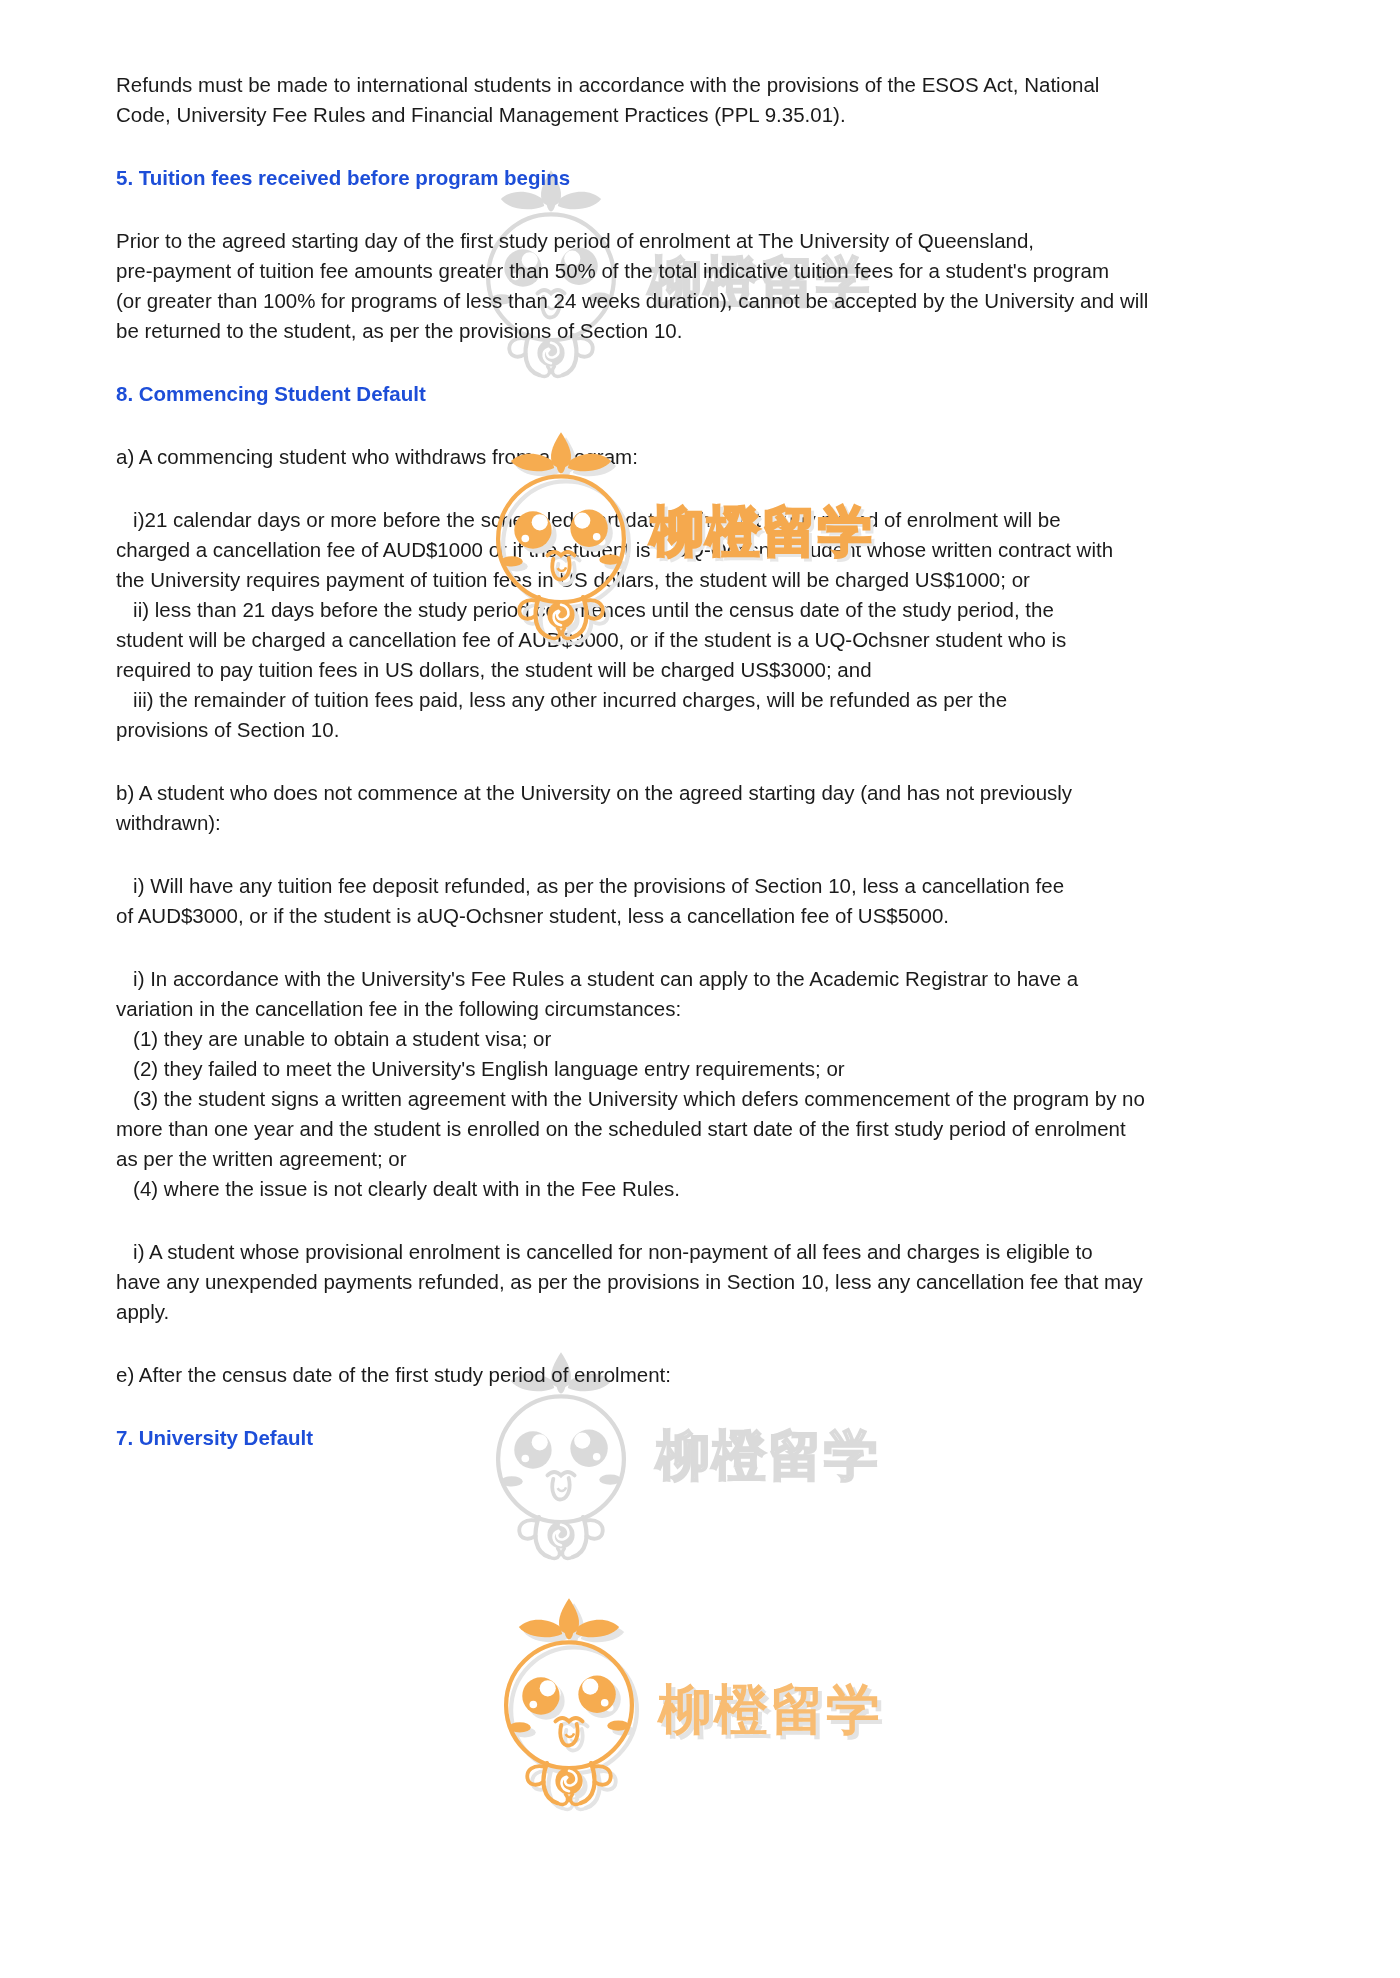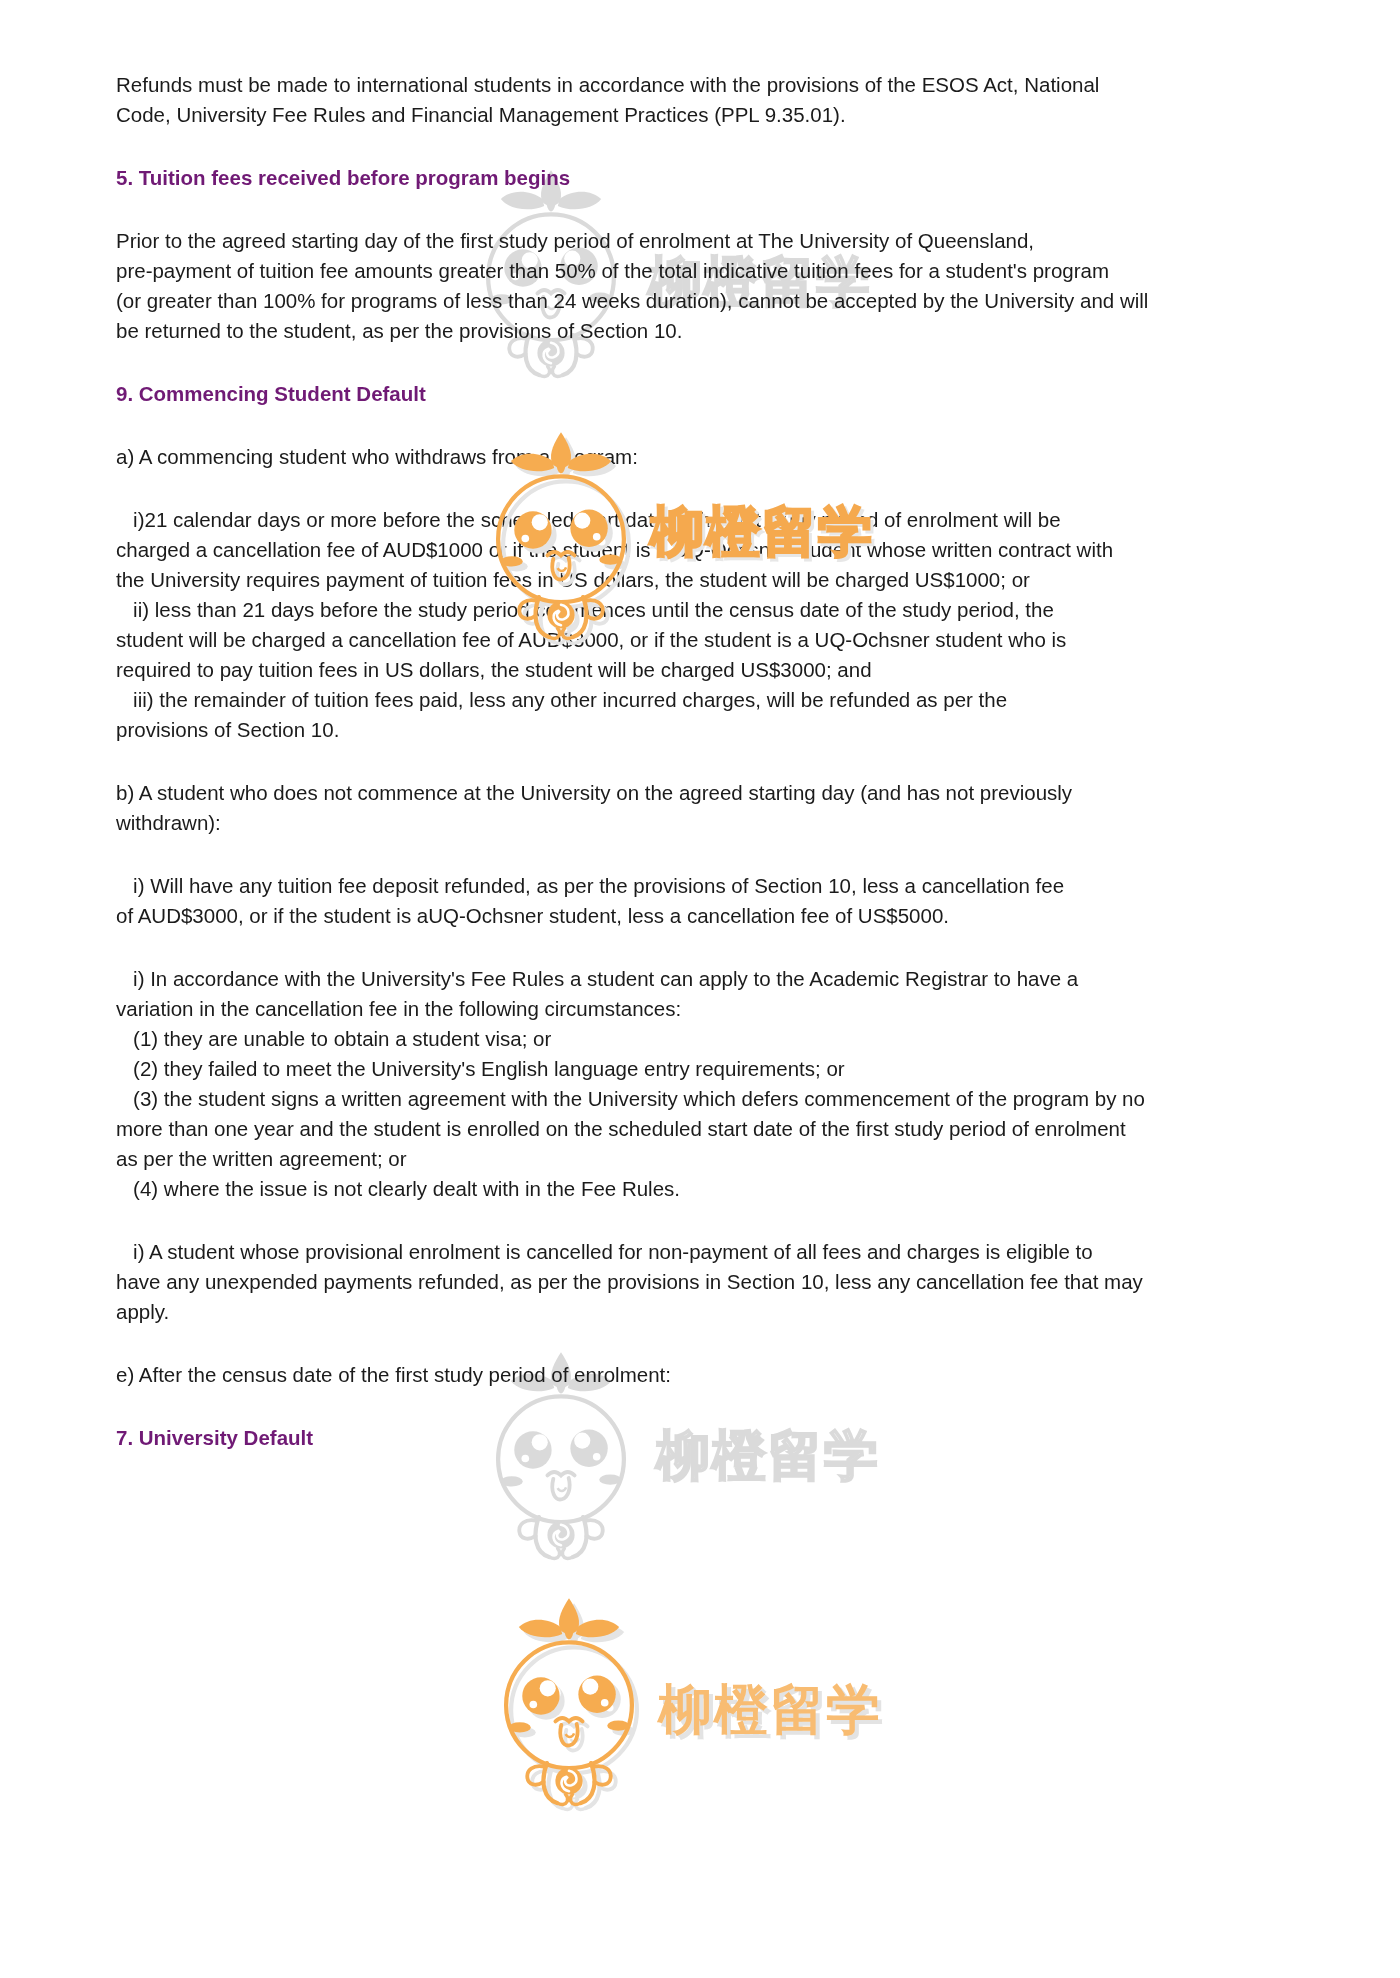--- a/index.html
+++ b/index.html
@@ -11,21 +11,21 @@
   .page{position:absolute;inset:0;background:#ffffff;}
 
   
   .doc{
     position:absolute;left:116px;top:66px;width:1210px;z-index:1;
     font-size:20.5px;line-height:30px;color:#1b1b1b;
   }
   .doc p{margin:4px 0 33px 0;white-space:pre-wrap;}
   .doc h2{
     margin:0 0 33px 0;font-size:20.5px;line-height:30px;
-    font-weight:bold;color:#701a75;white-space:pre-wrap;
+    font-weight:bold;color:#1d4ed8;white-space:pre-wrap;
   }
 
   
   .wm-mascot{position:absolute;overflow:visible;pointer-events:none;}
   .wm-ghost-layer{z-index:0;}
   .wm-orange-layer{z-index:2;}
   .wm-text{
     position:absolute;pointer-events:none;white-space:nowrap;
     font-size:54px;line-height:1.1;letter-spacing:2px;
     font-family:Liberation Mono, monospace;font-weight:bold;
@@ -106,21 +106,21 @@
   <main class="doc">
     <p>Refunds must be made to international students in accordance with the provisions of the ESOS Act, National
 Code, University Fee Rules and Financial Management Practices (PPL 9.35.01).</p>
 
     <h2>5. Tuition fees received before program begins</h2>
     <p>Prior to the agreed starting day of the first study period of enrolment at The University of Queensland,
 pre-payment of tuition fee amounts greater than 50% of the total indicative tuition fees for a student's program
 (or greater than 100% for programs of less than 24 weeks duration), cannot be accepted by the University and will
 be returned to the student, as per the provisions of Section 10.</p>
 
-    <h2>9. Commencing Student Default</h2>
+    <h2>8. Commencing Student Default</h2>
     <p>a) A commencing student who withdraws from a program:</p>
     <p>   i)21 calendar days or more before the scheduled start date of the first study period of enrolment will be
 charged a cancellation fee of AUD$1000 or if the student is a UQ-Ochsner student whose written contract with
 the University requires payment of tuition fees in US dollars, the student will be charged US$1000; or
    ii) less than 21 days before the study period commences until the census date of the study period, the
 student will be charged a cancellation fee of AUD$3000, or if the student is a UQ-Ochsner student who is
 required to pay tuition fees in US dollars, the student will be charged US$3000; and
    iii) the remainder of tuition fees paid, less any other incurred charges, will be refunded as per the
 provisions of Section 10.</p>
     <p>b) A student who does not commence at the University on the agreed starting day (and has not previously

